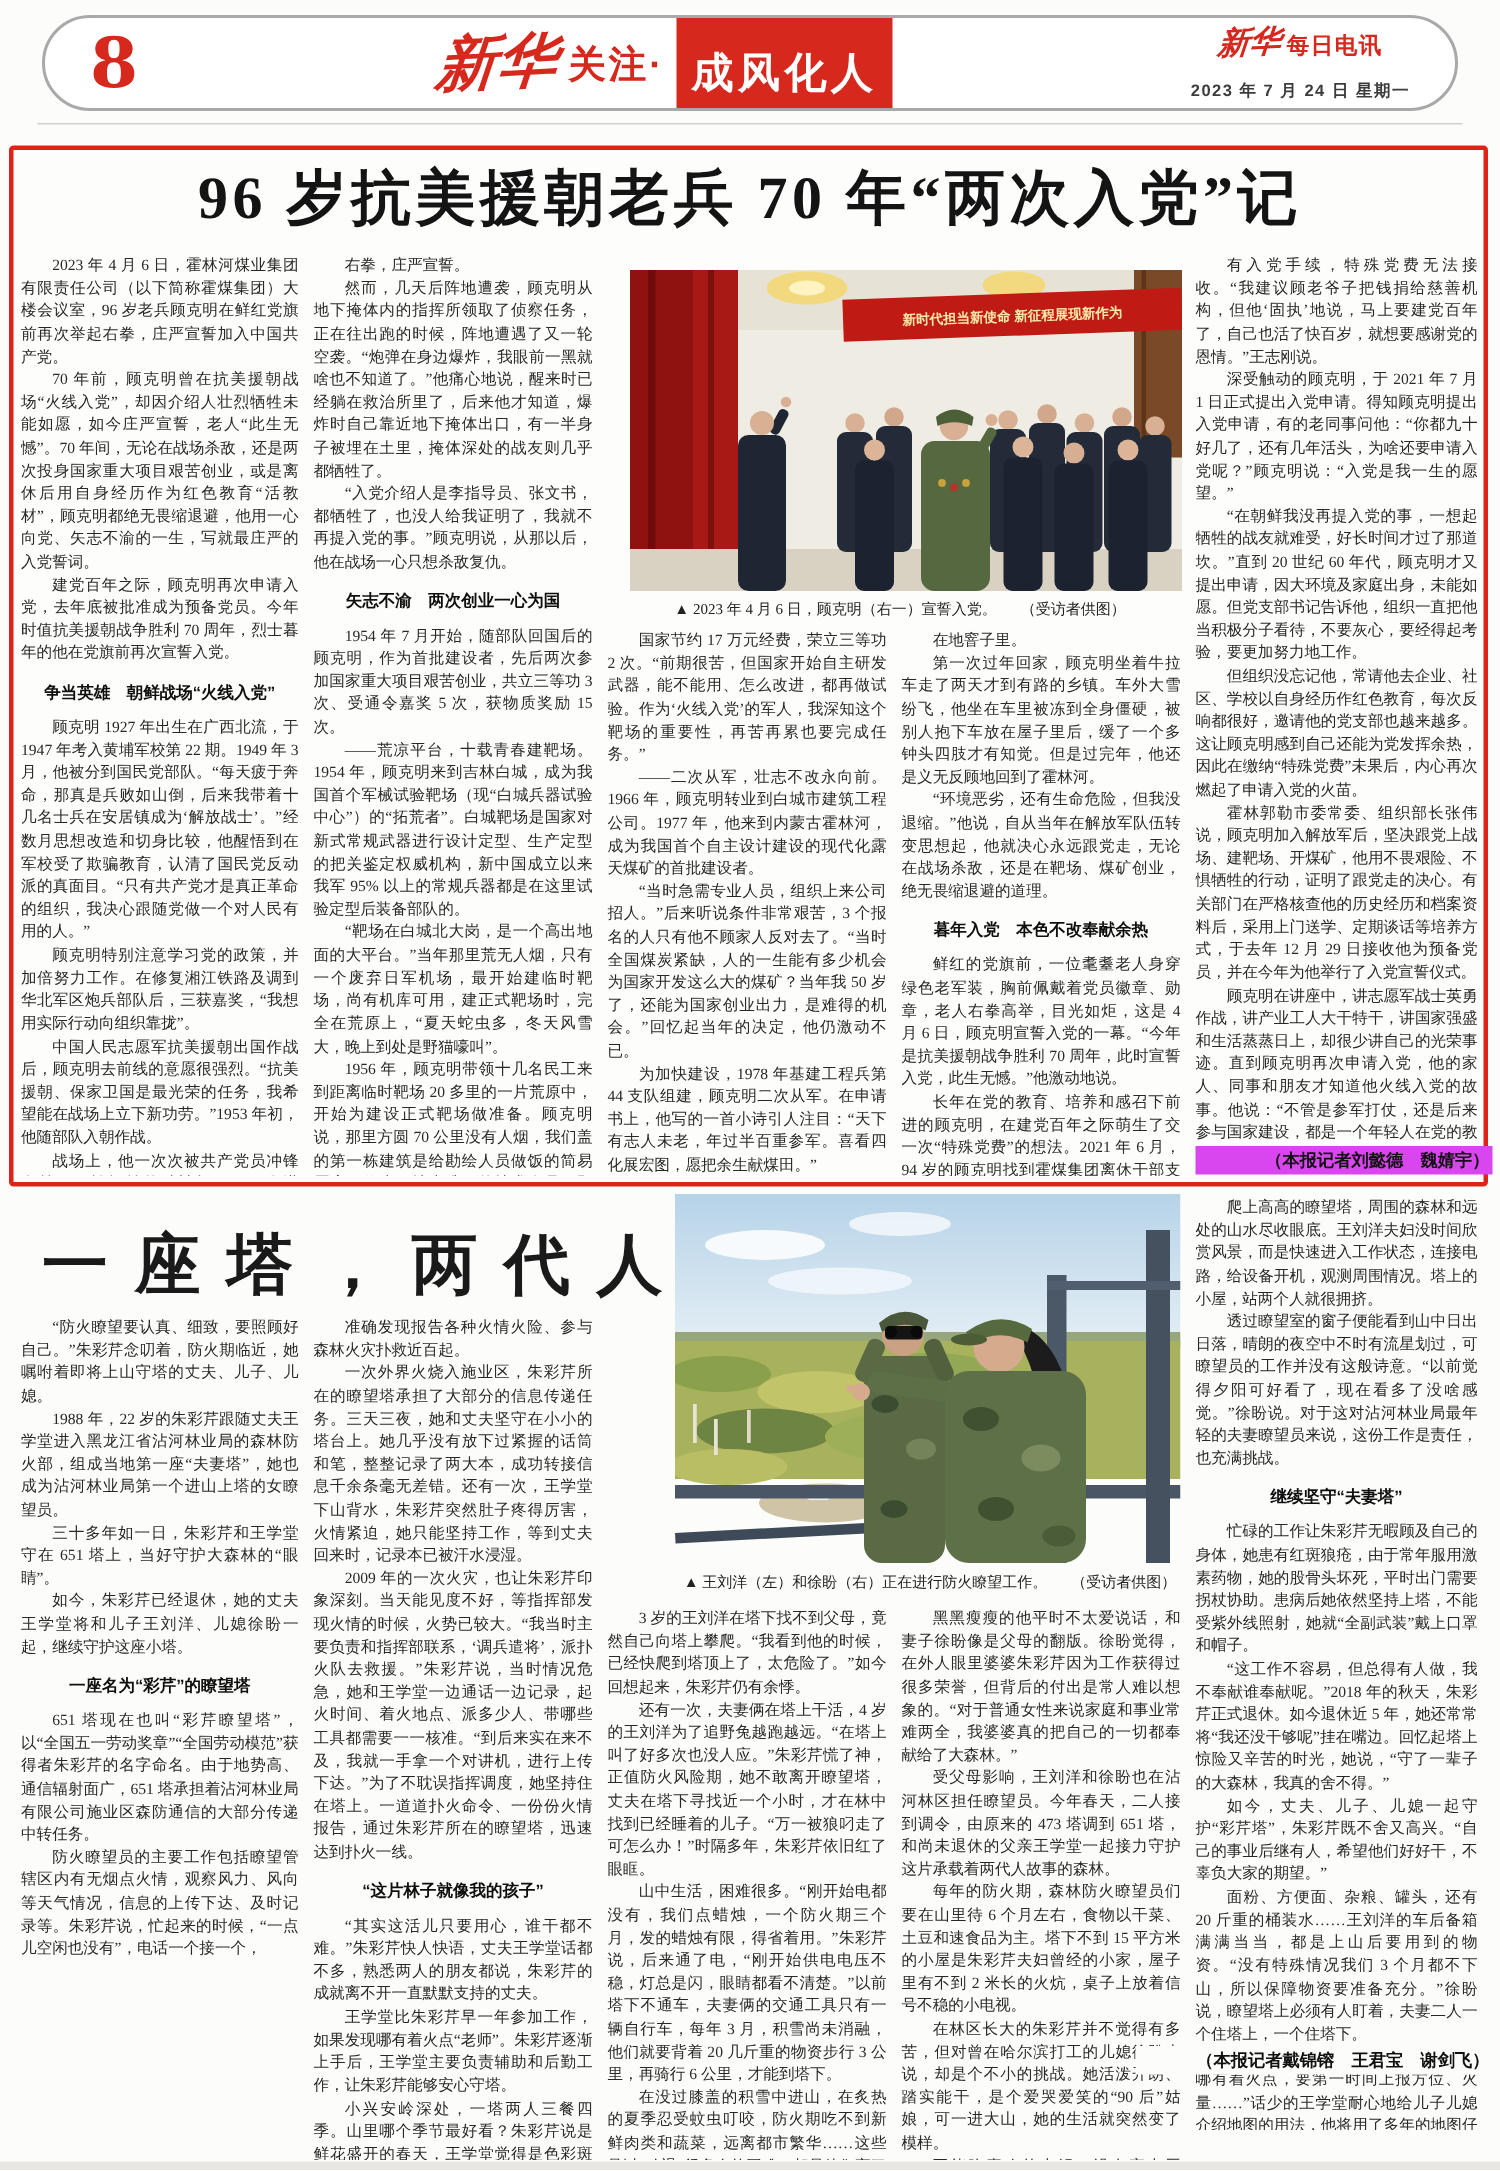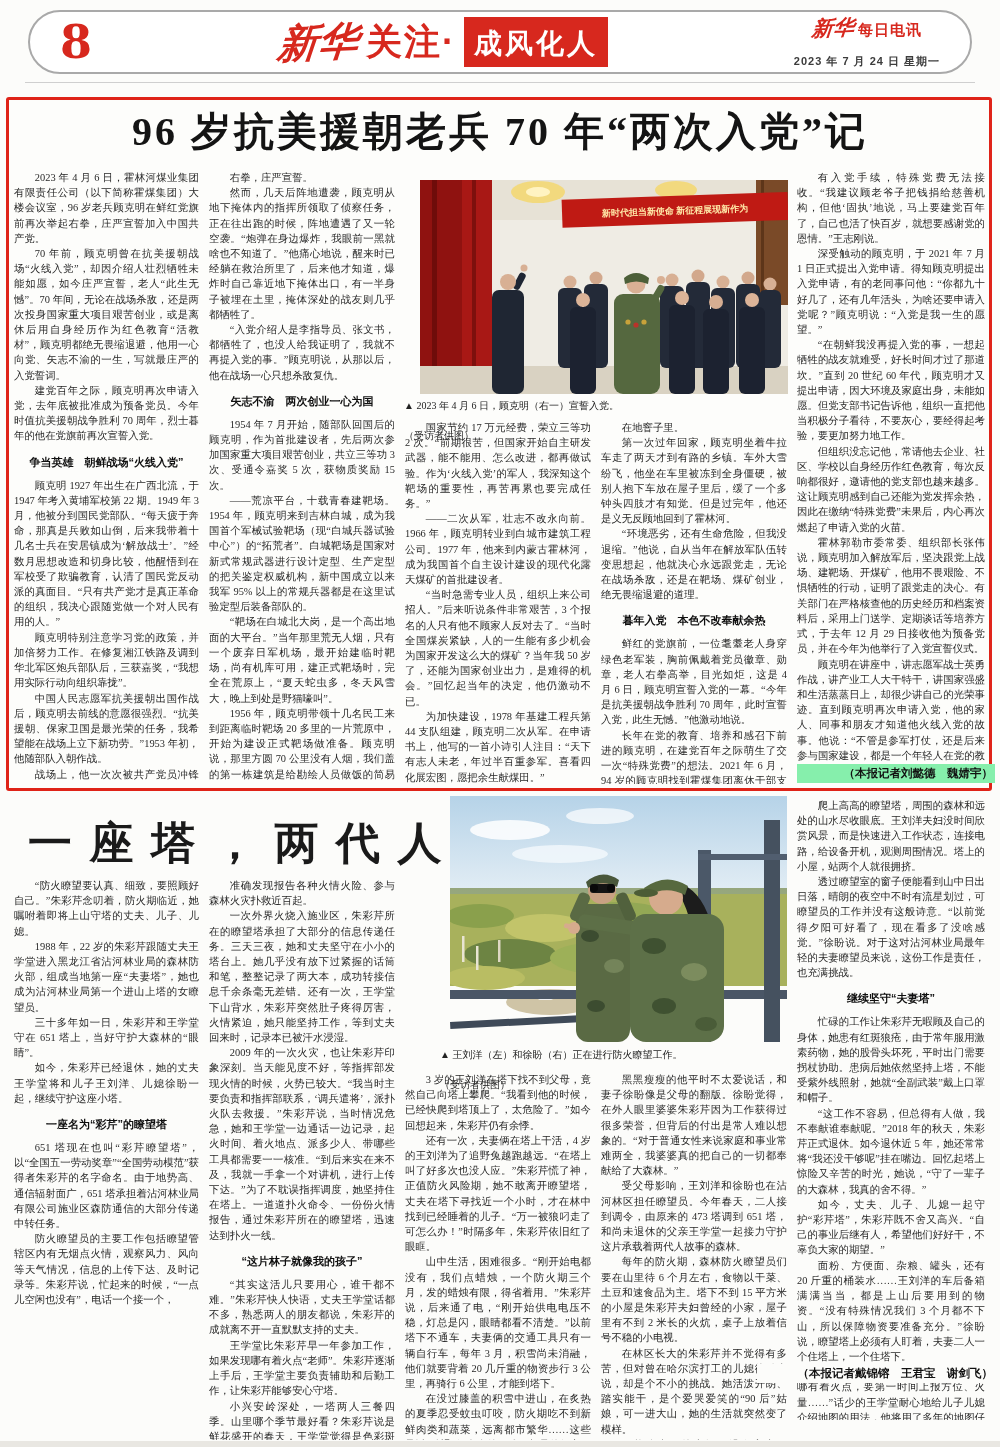--- a/index.html
+++ b/index.html
@@ -7,43 +7,43 @@
         font-family:"Liberation Serif", serif;}
   
   .masthead{position:absolute;left:28px;top:10px;width:944px;height:64px;
             border:2px solid #a9a9a9;border-radius:34px;display:flex;align-items:center;
             justify-content:space-between;padding:0 30px;box-sizing:border-box;background:#fff;}
   .pageno{font-size:46px;font-weight:bold;color:#d7281e;font-family:"DejaVu Serif",serif;line-height:1;}
   .mast-center{display:flex;align-items:center;gap:8px;}
   .script{display:inline-block;font-style:italic;font-weight:bold;color:#d7281e;
           transform:skewX(-8deg) rotate(-3deg);font-family:"DejaVu Serif",serif;}
   .mast-script{font-size:40px;line-height:1;}
-  .mast-section{font-size:36px;font-weight:bold;color:#d7281e;font-family:"Liberation Sans",sans-serif;letter-spacing:2px;text-align:center;}
+  .mast-section{font-size:25px;font-weight:bold;color:#d7281e;font-family:"Liberation Sans",sans-serif;letter-spacing:2px;text-align:center;}
   .mast-badge{font-size:28px;font-weight:bold;color:#fff;background:#d7281e;
-              font-family:"Liberation Sans",sans-serif;padding:8px 10px 4px;letter-spacing:3px;}
+              font-family:"Liberation Sans",sans-serif;padding:18px 10px 4px;letter-spacing:3px;}
   .mast-right{text-align:center;line-height:1.25;}
   .paper-script{font-size:21px;}
   .paper-name{font-size:15px;font-weight:bold;color:#d7281e;font-family:"Liberation Sans",sans-serif;letter-spacing:1px;}
   .dateline{font-size:11px;font-weight:bold;color:#3c3c3c;letter-spacing:1px;margin-top:14px;
             font-family:"Liberation Sans",sans-serif;}
   .head-rule{position:absolute;left:25px;top:82px;width:950px;height:1px;background:#cfcfcf;}
   
   .red-frame{position:absolute;left:6px;top:97px;width:986px;height:694px;
              border:3px solid #df2318;border-radius:3px;box-sizing:border-box;background:#fdfdfb;}
   .a1-headline{position:absolute;left:50px;top:106px;width:900px;text-align:center;
                font-size:40px;font-weight:bold;color:#141414;letter-spacing:3px;line-height:1.3;}
   
   .col{position:absolute;overflow:hidden;text-align:justify;font-size:10.4px;line-height:15.2px;color:#282828;}
   .col p{margin:0;text-indent:2em;}
   .subhead{font-family:"Liberation Sans",sans-serif;font-weight:bold;font-size:11px;line-height:18px;
            text-align:center;text-indent:0;margin:9px 0 7px;color:#0f0f0f;}
   .caption{position:absolute;display:flex;justify-content:center;gap:16px;font-size:10px;color:#222;
-           align-items:baseline;white-space:nowrap;flex-direction:column;}
+           align-items:baseline;white-space:nowrap;}
   .byline{position:absolute;font-family:"Liberation Sans",sans-serif;font-weight:bold;font-size:11.5px;
-          text-align:right;background:#86efac;padding:2px 2px 2px 8px;color:#111;}
+          text-align:right;background:#d946ef;padding:2px 2px 2px 8px;color:#111;}
   .photo{position:absolute;display:block;}
   
   .a2-headline{position:absolute;left:28px;top:818px;width:460px;font-size:44px;font-weight:bold;
                color:#1a1a1a;letter-spacing:0.40em;white-space:nowrap;line-height:1.2;}
   .footer-strip{position:absolute;left:0;top:1441px;width:1000px;height:6px;background:#e9e7e2;}
 </style>
 </head>
 <body>
 
 <div class="page">

